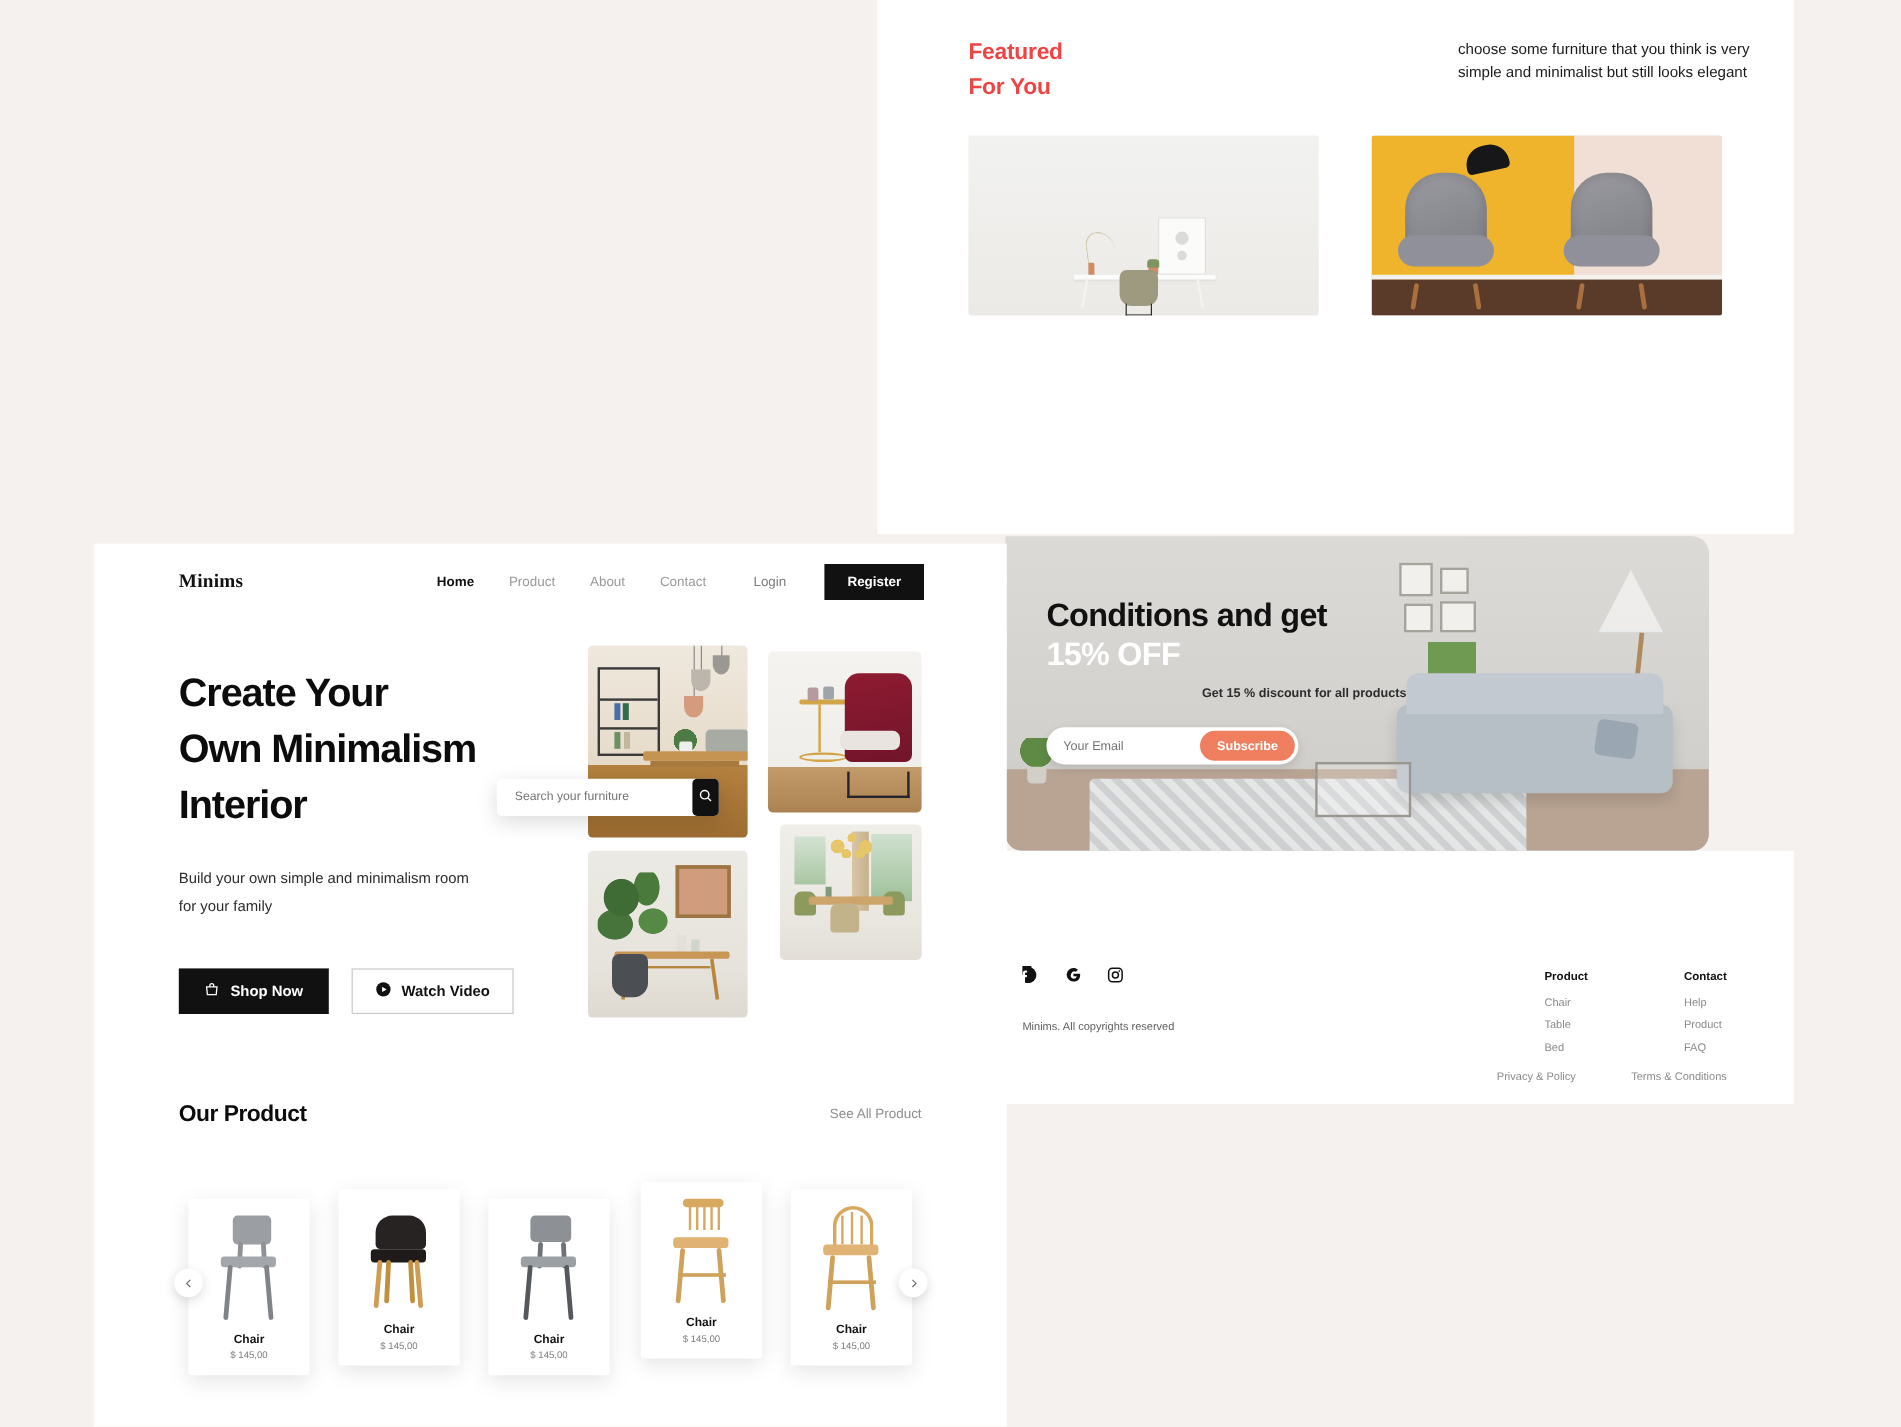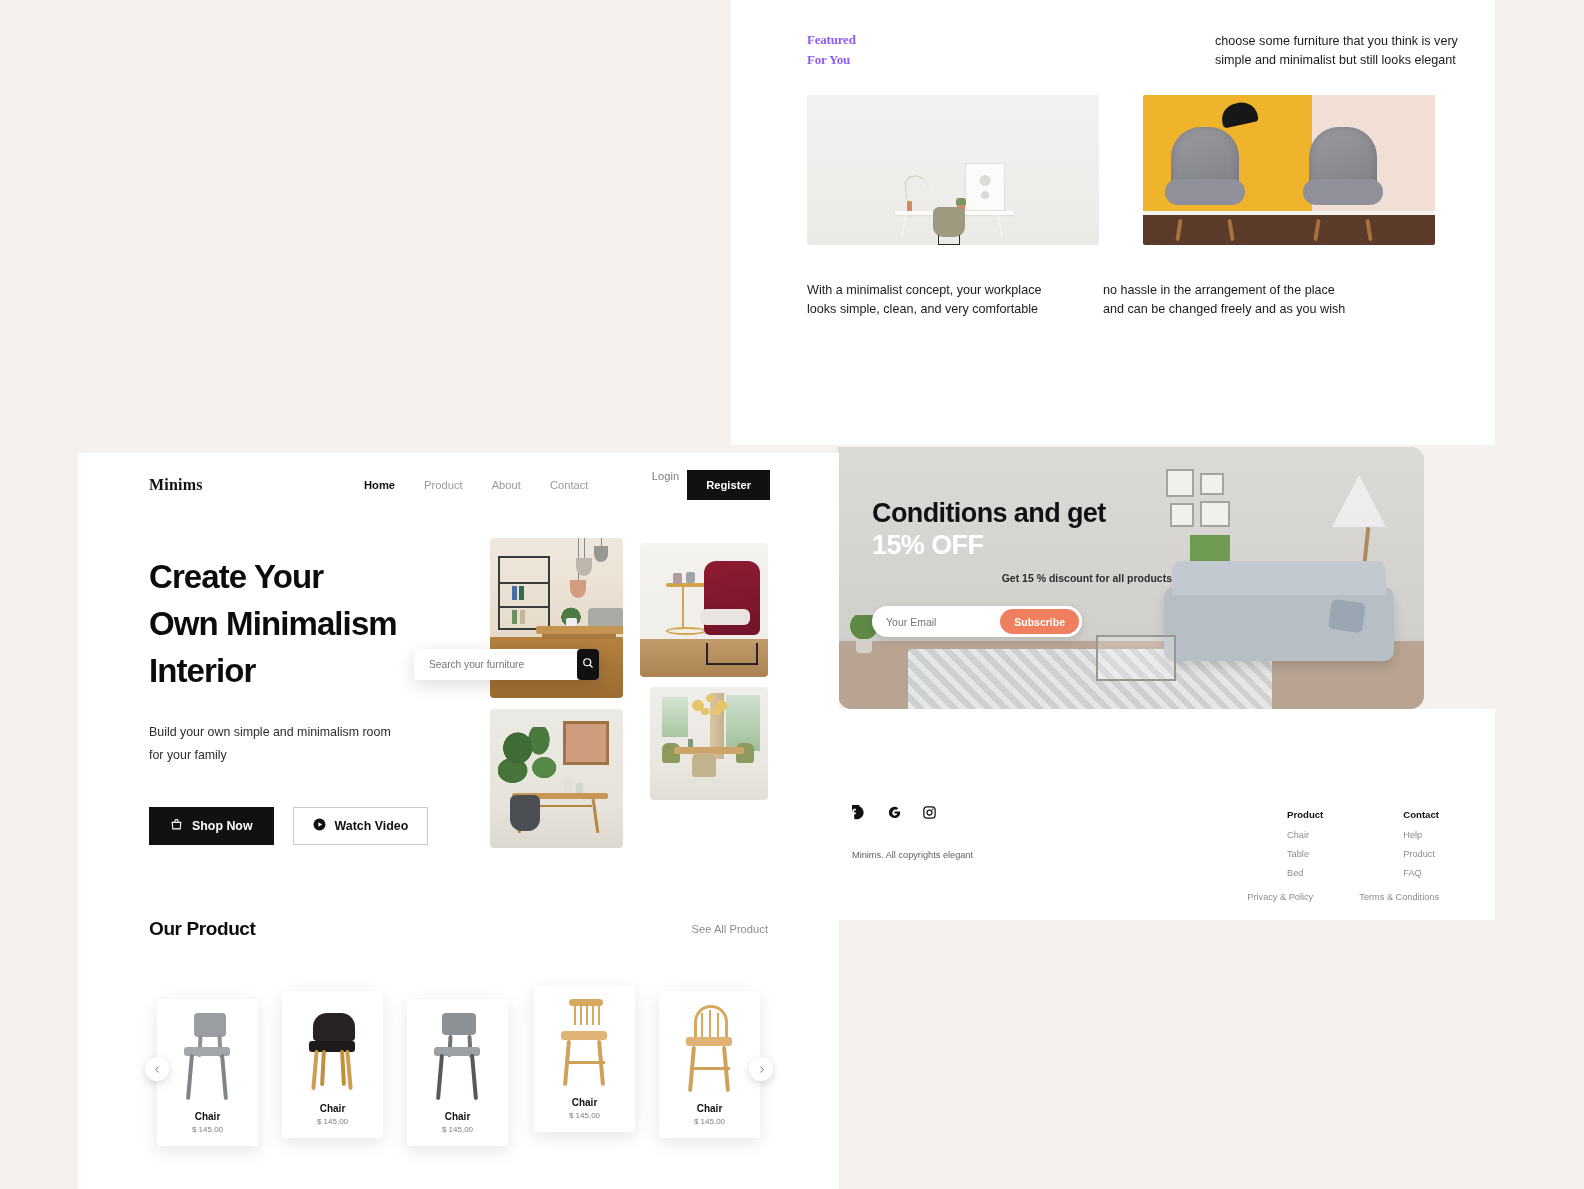--- a/index.html
+++ b/index.html
@@ -12,22 +12,22 @@
   .stage { position: relative; width: 1584px; height: 1189px; }
 
   
   .panel-right {
     position: absolute; left: 731px; top: 0; width: 764px; height: 445px;
     background: #ffffff;
   }
   .featured-wrap { position: absolute; left: 76px; top: 30px; width: 660px; }
   .featured-head { display: flex; justify-content: space-between; align-items: flex-start; }
   .featured-title {
-    font-size: 13px; font-weight: 700; color: #8b5cf6; line-height: 1.52;
-    letter-spacing: -0.2px; width: 300px; font-family: Liberation Serif, serif;
+    font-size: 19px; font-weight: 700; color: #ef4444; line-height: 1.52;
+    letter-spacing: -0.2px; width: 300px;
   }
   .featured-desc {
     width: 252px; font-size: 12.6px; line-height: 1.52; color: #1a1a1a;
     margin-top: 2px;
   }
   .featured-imgs { display: flex; gap: 44px; margin-top: 25px; }
   .f-img { width: 292px; height: 150px; border-radius: 2px; position: relative; overflow: hidden; }
 
   
   .fimg1 { background: linear-gradient(180deg,#f2f2f0 0%, #eceae7 100%); }
@@ -124,21 +124,21 @@
   
   .panel-main {
     position:absolute; left:78px; top:453px; width:761px; height:736px; background:#fff;
     overflow:hidden;
   }
   .navbar { position:absolute; left:0; top:0; width:100%; height:64px; display:flex; align-items:center; }
   .brand { position:absolute; left:71px; font-family:"Liberation Serif", serif; font-weight:700; font-size:16px; color:#111; letter-spacing:.2px; }
   .nav-links { position:absolute; left:286px; display:flex; gap:29px; }
   .nav-links a { font-size:11.2px; text-decoration:none; color:#9a9a9a; }
   .nav-links a.active { color:#111; font-weight:700; }
-  .nav-right { position:absolute; right:69px; display:flex; align-items:flex-start; gap:8px; }
+  .nav-right { position:absolute; right:69px; display:flex; align-items:center; gap:32px; }
   .login-link { font-size:11.2px; color:#7d7d7d; text-decoration:none; }
   .register-btn { background:#111; color:#fff; border:0; font-size:11.2px; font-weight:700; padding:9px 19px; cursor:pointer; font-family:"Liberation Sans",sans-serif; }
 
   .hero-left { position:absolute; left:71px; top:101px; width:300px; }
   .hero-h1 { font-size:33px; line-height:1.42; font-weight:700; color:#0c0c0c; letter-spacing:-0.9px; }
   .hero-p { margin-top:26px; font-size:12.4px; line-height:1.85; color:#2d2d2d; width:250px; }
   .hero-btns { margin-top:41px; display:flex; gap:19px; }
   .btn-shop { background:#111; color:#fff; border:0; height:38px; padding:0 21px; display:flex; align-items:center; gap:9px; font-size:12.4px; font-weight:700; cursor:pointer; font-family:"Liberation Sans",sans-serif; }
   .btn-watch { background:#fff; color:#111; border:1px solid #c9c9c9; height:38px; padding:0 19px; display:flex; align-items:center; gap:9px; font-size:12.4px; font-weight:700; cursor:pointer; font-family:"Liberation Sans",sans-serif; }
 
@@ -302,24 +302,20 @@
           <div class="hat"></div>
           <div class="ch c2">
               <div class="back"></div>
               <div class="seat"></div>
               <i class="l"></i>
               <i class="r"></i>
             </div>
         </div>
       </div>
 
-      <div class="featured-caps">
-        <p>With a minimalist concept, your workplace looks simple, clean, and very comfortable</p>
-        <p>no hassle in the arrangement of the place and can be changed freely and as you wish</p>
-      </div>
     </div>
   </section>
 
   <section class="subscribe">
     <div class="sb-wall"></div>
     <div class="sb-frames">
         <span></span>
         <span></span>
         <span></span>
         <span></span>
@@ -359,21 +355,21 @@
             </svg>
         </a>
         <a href="#" aria-label="instagram">
           <svg width="15" height="15" viewBox="0 0 24 24" fill="none" stroke="#111" stroke-width="2">
               <rect x="3" y="3" width="18" height="18" rx="5"></rect>
               <circle cx="12" cy="12" r="4"></circle>
               <circle cx="17.2" cy="6.8" r="1.2" fill="#111" stroke="none"></circle>
             </svg>
         </a>
       </div>
-      <div class="copyright">Minims. All copyrights elegant</div>
+      <div class="copyright">Minims. All copyrights reserved</div>
     </div>
 
     <div class="foot-cols">
       <div class="foot-col">
         <h4>Product</h4>
         <a href="#">Chair</a>
         <a href="#">Table</a>
         <a href="#">Bed</a>
       </div>
       <div class="foot-col">

